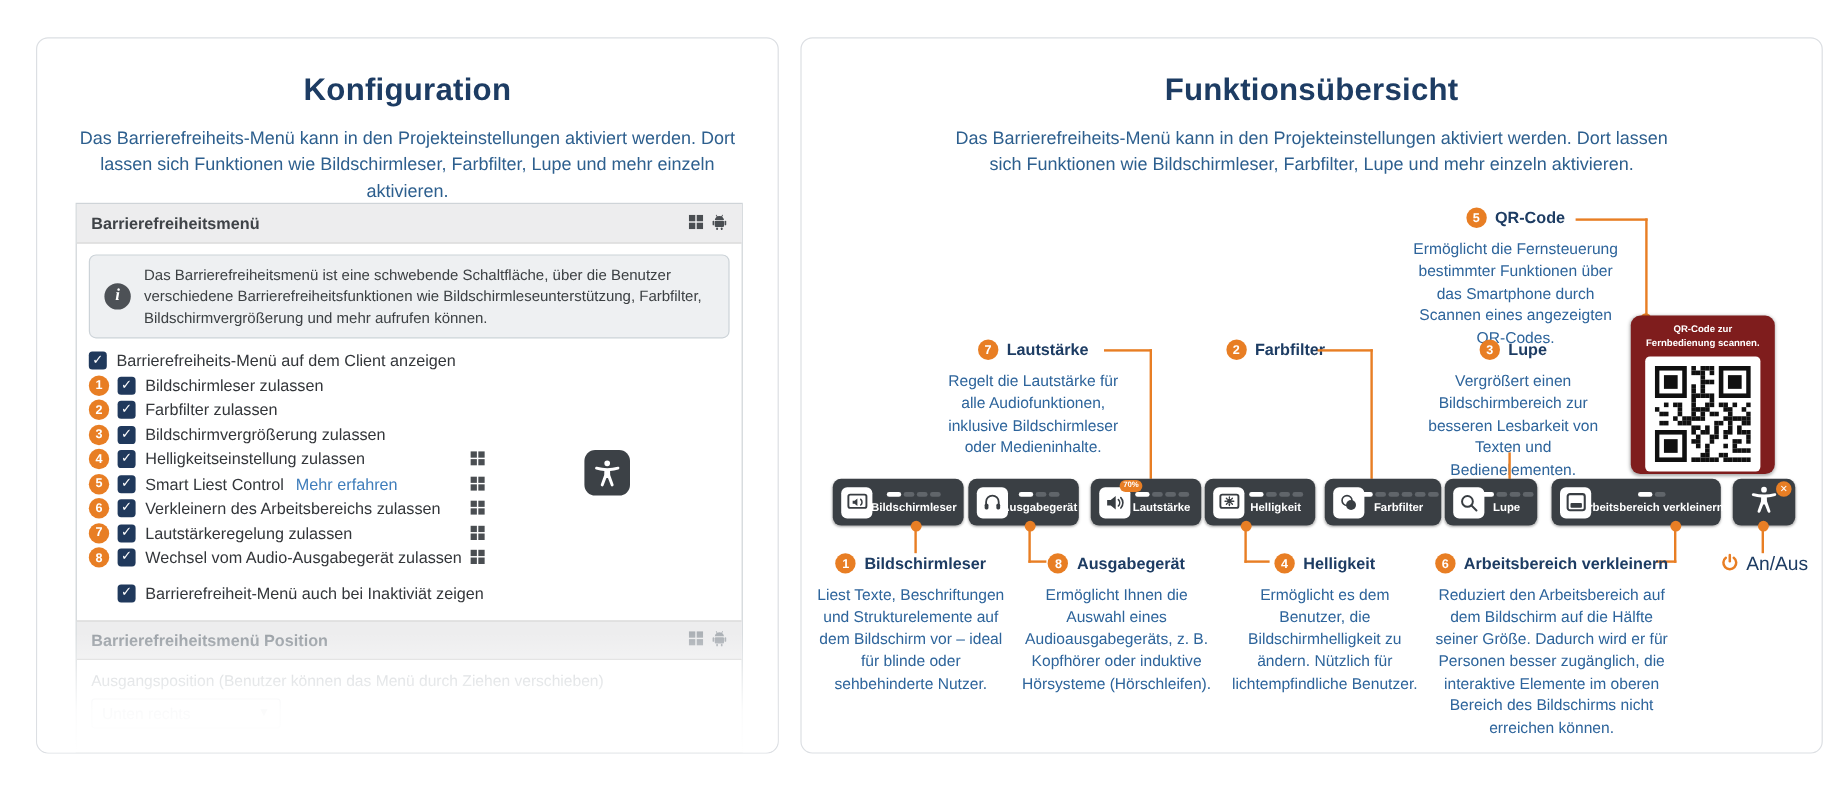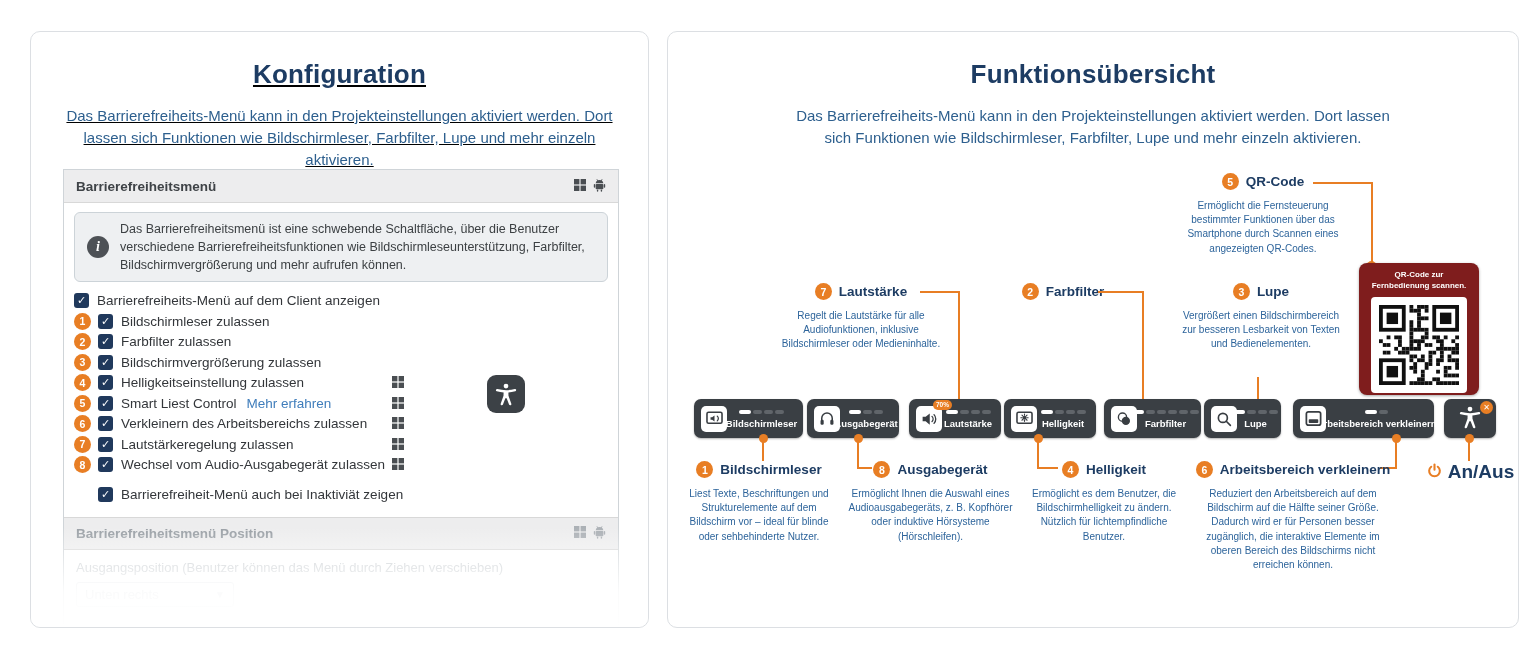--- a/index.html
+++ b/index.html
@@ -2,21 +2,21 @@
 <html><head>
 <meta charset="utf-8">
 <style>
   html,body{margin:0;padding:0;}
   body{
     width:1536px;height:657px;position:relative;background:#ffffff;
     font-family:"Liberation Sans","DejaVu Sans",sans-serif;
     -webkit-font-smoothing:antialiased;overflow:hidden;
   }
   .panel{position:absolute;top:31px;height:597px;background:#fff;border:1px solid #dcdfe3;border-radius:10px;box-sizing:border-box;}
-  .panel-left{left:30px;width:619px;text-decoration:underline;}
+  .panel-left{left:30px;width:619px;}
   .panel-right{left:667px;width:852px;border-radius:10px;}
   .panel-title{margin:27px 0 0;text-align:center;font-size:26px;font-weight:bold;color:#1d3c63;letter-spacing:.2px;}
   .panel-intro{margin:15px auto 0;text-align:center;color:#2d5f8e;font-size:15px;line-height:1.45;}
   .panel-left .panel-intro{width:555px;}
   .panel-right .panel-intro{width:620px;}
 
   
   .settings-card{position:absolute;left:32px;top:137px;width:556px;height:458px;border:1px solid #cfd4d8;background:#fff;box-sizing:border-box;}
   .card-header{display:flex;align-items:center;height:33px;padding:0 12px;background:#ededee;border-bottom:1px solid #d8d8d8;font-size:13.5px;font-weight:bold;color:#3f4347;box-sizing:border-box;}
   .card-header .plat-icons{margin-left:auto;display:flex;gap:7px;align-items:center;color:#4a4e52;}
@@ -37,42 +37,42 @@
   .pos-body{position:absolute;left:12px;right:12px;top:390px;color:#c3c8cc;font-size:13px;}
   .pos-select{margin-top:7px;width:158px;height:25px;border:1px solid #e3e6e9;border-radius:3px;display:flex;align-items:center;padding:0 8px;color:#caced3;font-size:13px;box-sizing:border-box;}
   .pos-select .chev{margin-left:auto;font-size:10px;color:#d3d7da;}
   .fade-out{position:absolute;left:0;right:0;bottom:0;height:100px;border-radius:0 0 10px 10px;background:linear-gradient(to bottom,rgba(255,255,255,0) 0%,rgba(255,255,255,.9) 65%,#fff 100%);pointer-events:none;}
 
   
   .diagram{position:absolute;left:0;top:129px;width:852px;height:460px;}
   .anno{position:absolute;text-align:center;}
   .anno-title{display:flex;align-items:center;justify-content:center;gap:7px;font-size:13.5px;font-weight:bold;color:#1d3c63;}
   .anno-title .num{width:17px;height:17px;border-radius:50%;background:#e87e24;color:#fff;font-size:10.5px;font-weight:bold;display:flex;align-items:center;justify-content:center;flex:0 0 auto;}
-  .anno-desc{margin-top:9px;font-size:10px;color:#2d649b;line-height:1.42;}
+  .anno-desc{margin-top:9px;font-size:13px;color:#2d649b;line-height:1.42;}
   .hline,.vline{position:absolute;background:#e87e24;}
   .hline{height:2px;}
   .vline{width:2px;}
   .dot{position:absolute;width:9px;height:9px;border-radius:50%;background:#e87e24;}
 
   .tbtn{position:absolute;top:238px;height:39px;background:#3a3f44;border-radius:7px;display:flex;align-items:center;padding:0 7px;box-sizing:border-box;box-shadow:0 1px 2px rgba(0,0,0,.3);cursor:pointer;}
   .ticon{position:relative;width:26px;height:26px;background:#fff;border-radius:5px;display:flex;align-items:center;justify-content:center;flex:0 0 auto;}
   .tcol{flex:1;display:flex;flex-direction:column;align-items:center;gap:3px;padding-top:1px;min-width:0;}
   .segs{display:flex;gap:2px;align-items:center;height:5px;}
   .segs span{height:4px;width:9px;border-radius:2px;background:#60656a;}
   .segs span.on{width:12px;background:#fff;}
   .tlabel{font-size:9.5px;font-weight:bold;color:#fff;white-space:nowrap;}
   .vol-badge{position:absolute;top:-6px;right:-10px;background:#e87e24;color:#fff;font-size:6.5px;font-weight:bold;padding:2px 3px;border-radius:6px;line-height:1;}
   .tbtn.toggle{justify-content:center;width:52px;}
   .x-badge{position:absolute;top:2px;right:3px;width:13px;height:13px;border-radius:50%;background:#e87e24;color:#fff;font-size:8px;font-weight:bold;display:flex;align-items:center;justify-content:center;line-height:1;}
 
   .qr-box{position:absolute;left:691px;top:102px;width:120px;height:132px;background:#7f1d1d;border-radius:8px;box-sizing:border-box;padding:7px 6px 6px;box-shadow:0 1px 3px rgba(0,0,0,.35);}
   .qr-caption{color:#fff;font-size:8px;font-weight:bold;text-align:center;line-height:1.35;}
   .qr-white{margin:5px auto 0;width:96px;height:96px;background:#fff;border-radius:4px;display:flex;align-items:center;justify-content:center;}
 
-  .onoff{position:absolute;left:750px;top:300px;width:105px;display:flex;align-items:center;justify-content:center;gap:6px;font-size:19px;font-weight:bold;color:#1d3c63;}
+  .onoff{position:absolute;left:750px;top:300px;width:105px;display:flex;align-items:center;justify-content:center;gap:6px;font-size:16px;font-weight:normal;color:#1d3c63;}
 </style>
 </head>
 <body>
 
 <div class="panel panel-left">
   <h1 class="panel-title">Konfiguration</h1>
   <p class="panel-intro">Das Barrierefreiheits-Menü kann in den Projekteinstellungen aktiviert werden. Dort lassen sich Funktionen wie Bildschirmleser, Farbfilter, Lupe und mehr einzeln aktivieren.</p>
 
   <div class="settings-card">
     <div class="card-header">

